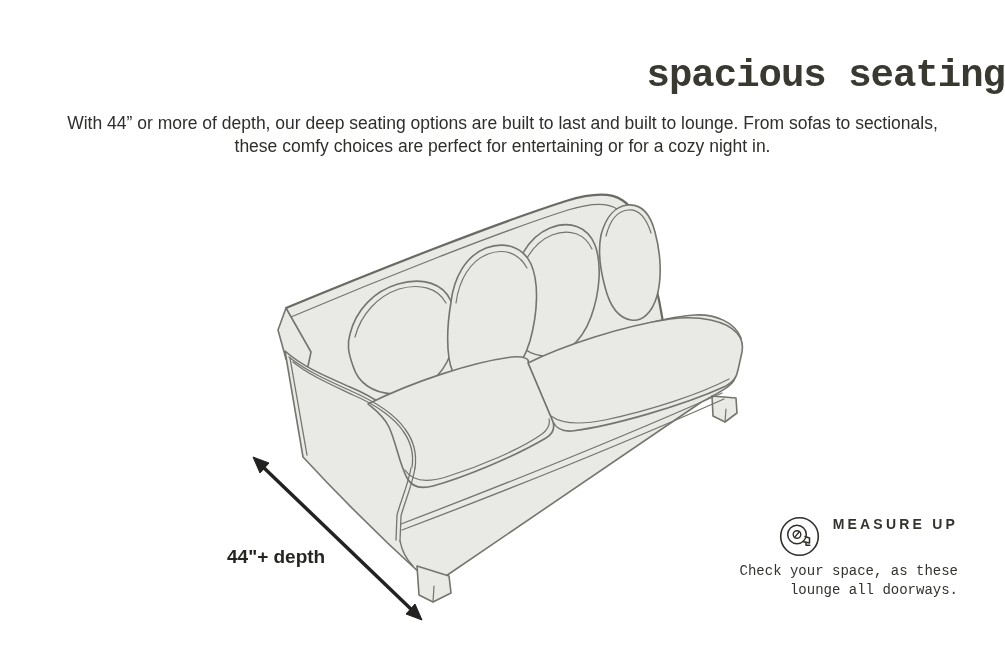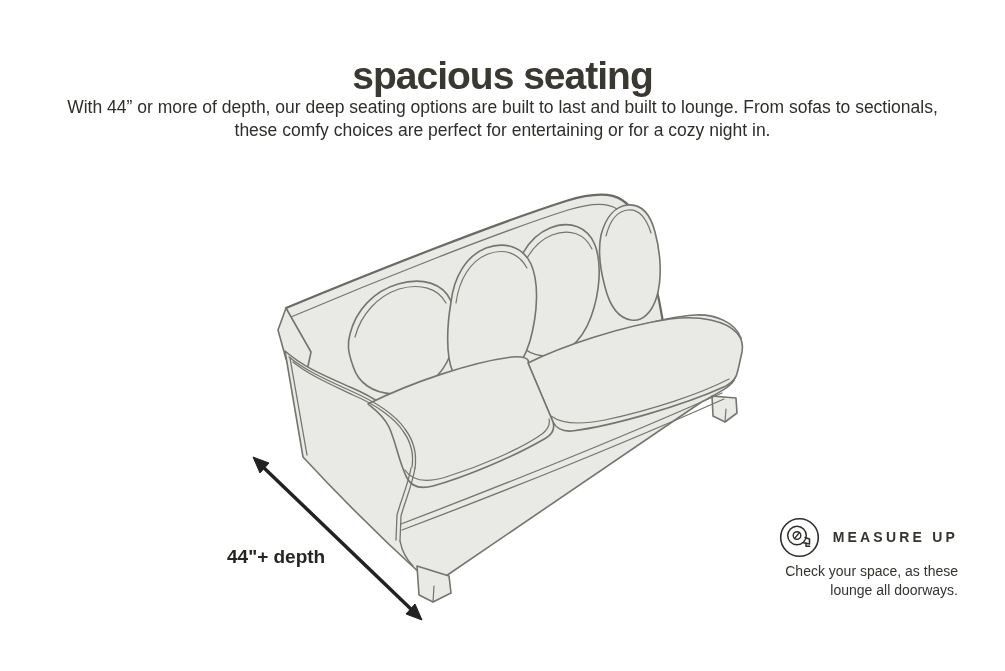--- a/index.html
+++ b/index.html
@@ -3,52 +3,53 @@
 <meta charset="utf-8">
 <style>
   html,body{margin:0;padding:0;}
   body{
     width:1005px;height:671px;position:relative;overflow:hidden;
     background:#ffffff;
     font-family:"Liberation Sans","DejaVu Sans",sans-serif;
   }
   .page-title{
     position:absolute;top:54px;left:0;width:1005px;
-    text-align:center;font-size:39px;font-weight:bold;letter-spacing:-1px;
+    text-align:right;font-size:39px;font-weight:bold;letter-spacing:-1px;
     color:#393831;
+    font-family:Liberation Mono, monospace;
   }
   .intro{
-    position:absolute;top:96px;left:50%;transform:translateX(-50%);
+    position:absolute;top:112px;left:50%;transform:translateX(-50%);
     width:890px;text-align:center;
     font-size:17.5px;line-height:23px;color:#2f2e2a;
   }
   .illustration{
     position:absolute;left:0;top:0;width:1005px;height:671px;
   }
   .depth-label{
     position:absolute;left:227px;top:546px;
     font-size:19px;font-weight:bold;color:#262521;letter-spacing:0px;
     white-space:nowrap;
   }
   .measure-up{
     position:absolute;right:47px;top:516px;width:220px;
     display:flex;flex-direction:column;align-items:flex-end;
   }
   .measure-row{
-    display:flex;align-items:center;gap:13px;height:42px;
+    display:flex;align-items:flex-start;gap:13px;height:42px;
   }
   .measure-title{
     font-size:14px;font-weight:bold;letter-spacing:3.2px;color:#34332e;
     white-space:nowrap;
   }
   .measure-note{
     margin-top:4px;text-align:right;
     font-size:14px;line-height:19px;color:#33322d;
   }
-  .measure-note div{white-space:nowrap;}
+  .measure-note div{white-space:nowrap;font-family:Liberation Mono, monospace;}
 </style>
 </head>
 <body>
 
 <div class="page-title">spacious seating</div>
 
 <div class="intro">With 44” or more of depth, our deep seating options are built to last and built to lounge. From sofas to sectionals, these comfy choices are perfect for entertaining or for a cozy night in.</div>
 
 <svg class="illustration" viewBox="0 0 1005 671" aria-hidden="true">
   <g fill="#e9e9e6" stroke="#75746e" stroke-width="1.6" stroke-linejoin="round" stroke-linecap="round">

